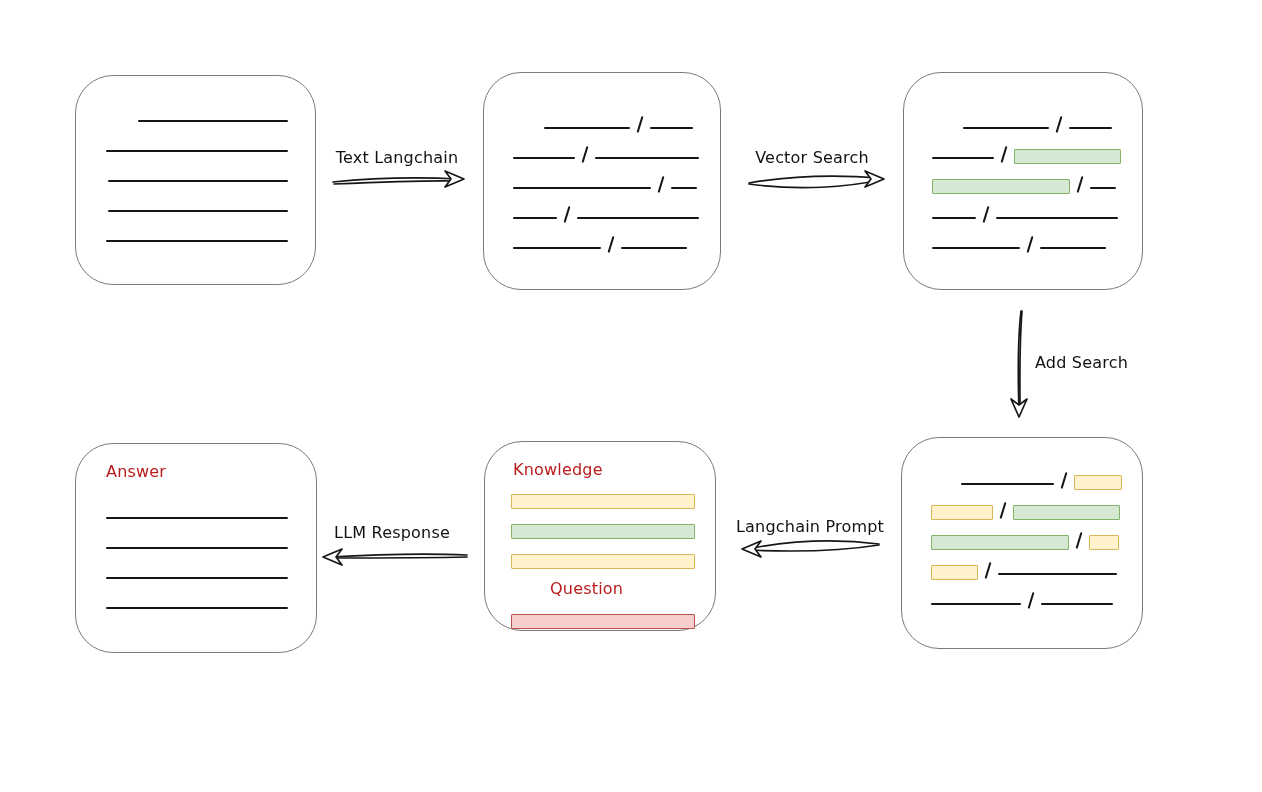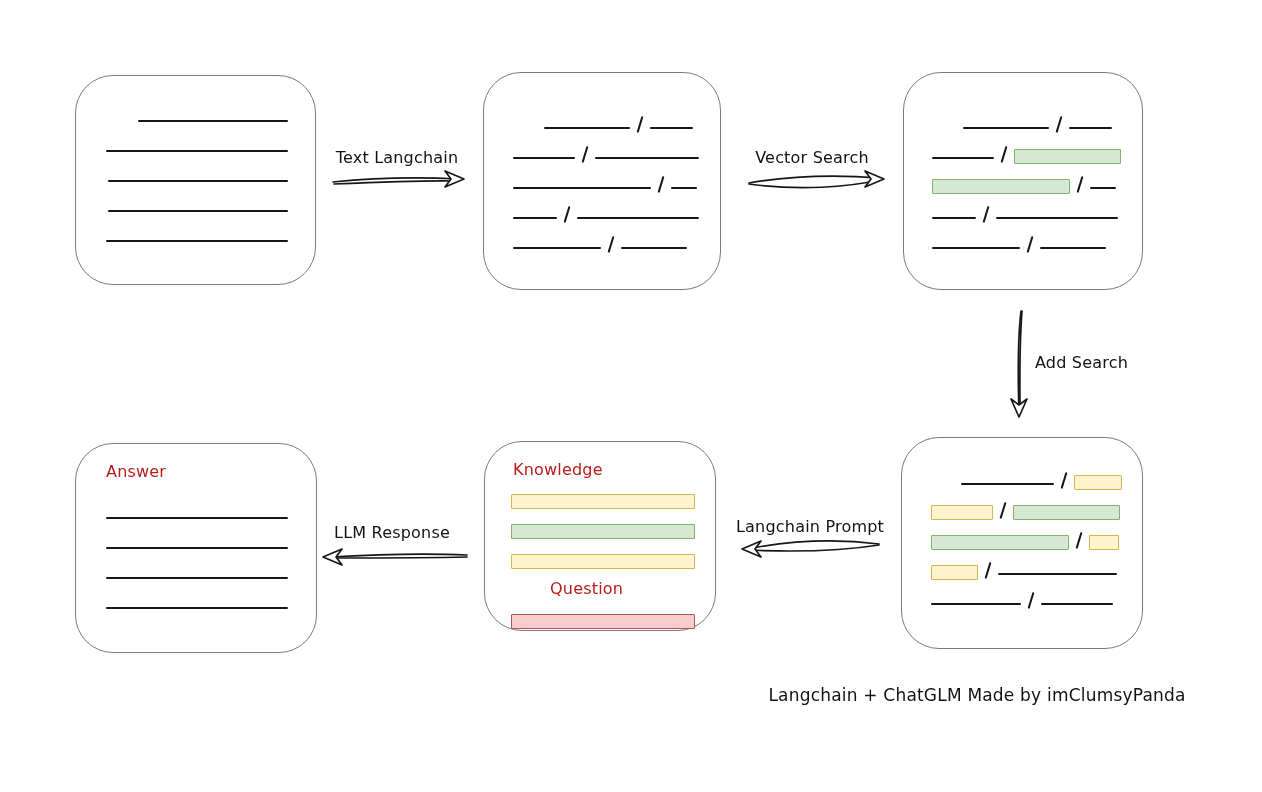--- a/index.html
+++ b/index.html
@@ -216,15 +216,14 @@
       <path class="head" d="M342,549 L323,557 L342,565 L336,557 Z"></path>
     </g>
   </svg>
 
   <div class="arrow-label centered" style="left:397px;top:148px;">Text Langchain</div>
   <div class="arrow-label centered" style="left:812px;top:148px;">Vector Search</div>
   <div class="arrow-label" style="left:1035px;top:353px;">Add Search</div>
   <div class="arrow-label centered" style="left:810px;top:517px;">Langchain Prompt</div>
   <div class="arrow-label centered" style="left:392px;top:523px;text-align:center;">LLM Response</div>
 
-  <div class="caption" style="left:977px;top:685px;">Langchain + ChatGLM Made by imClumsyPanda</div>
 
 </div>
 
 </body></html>

